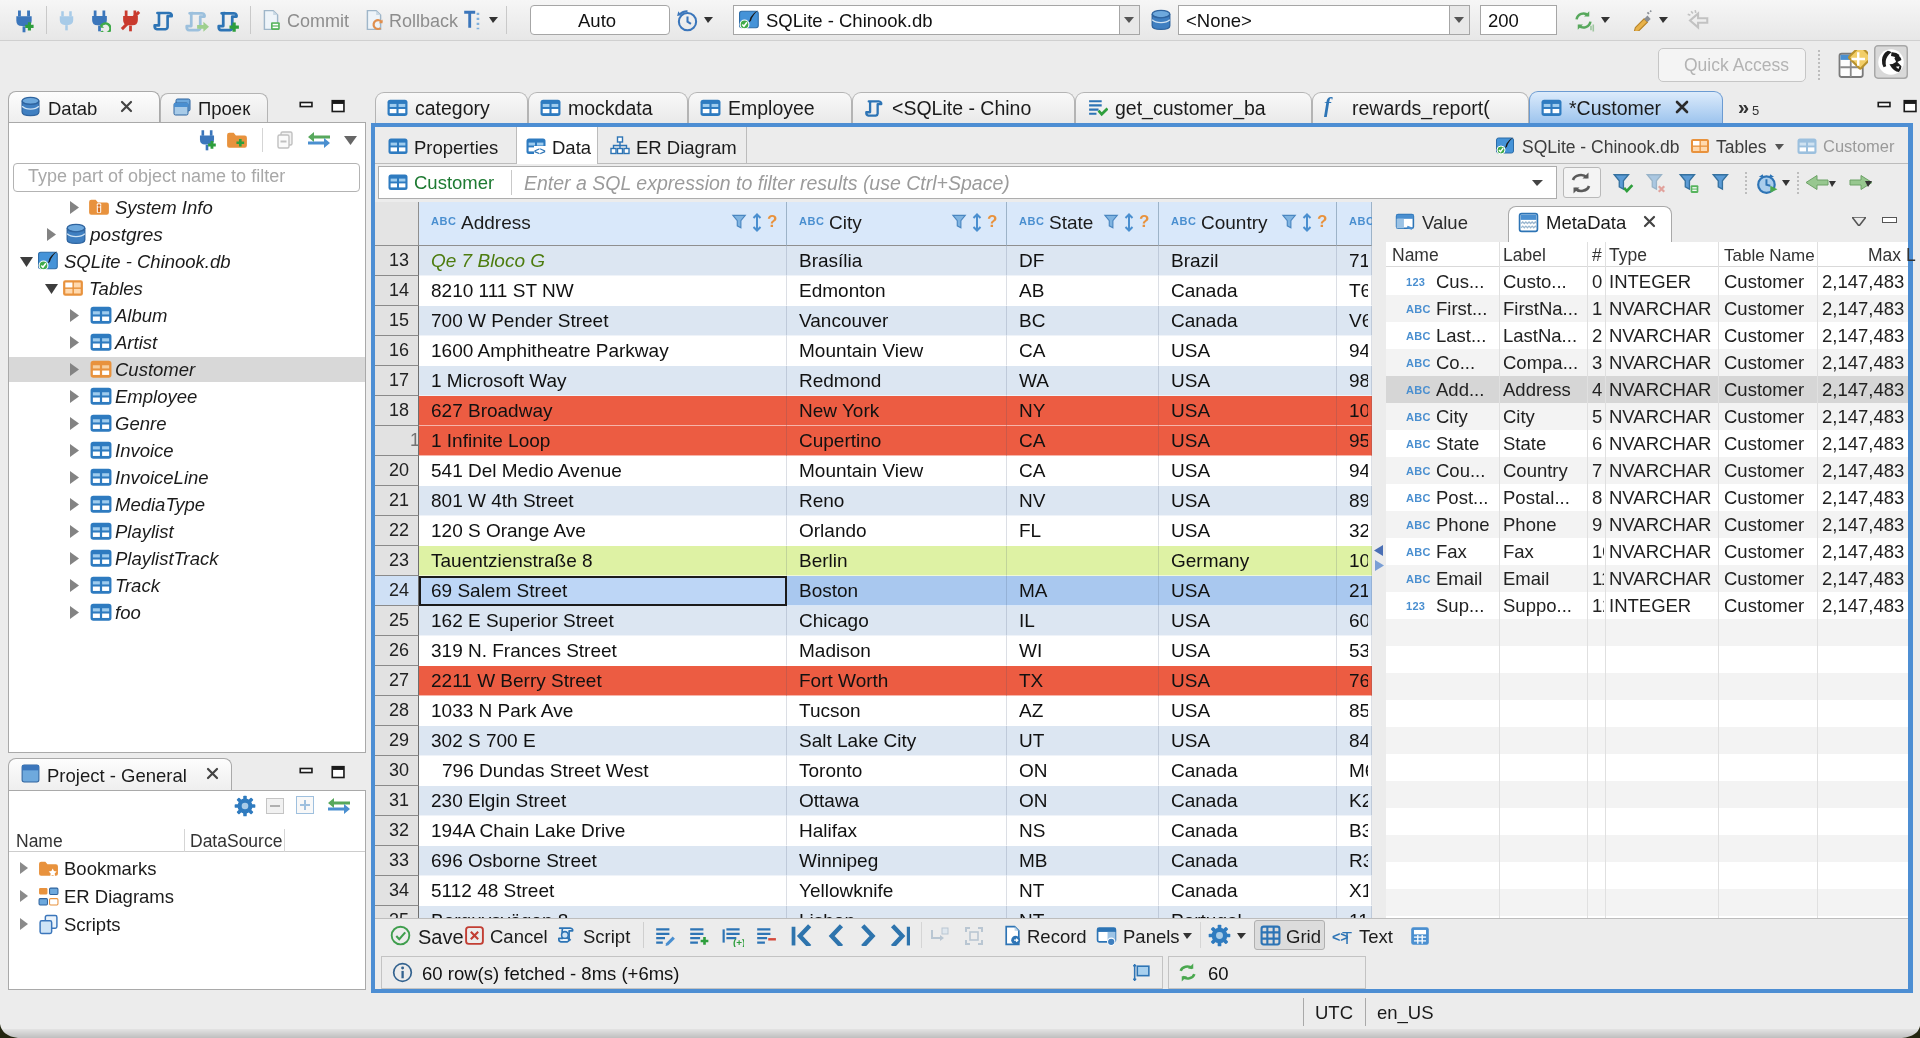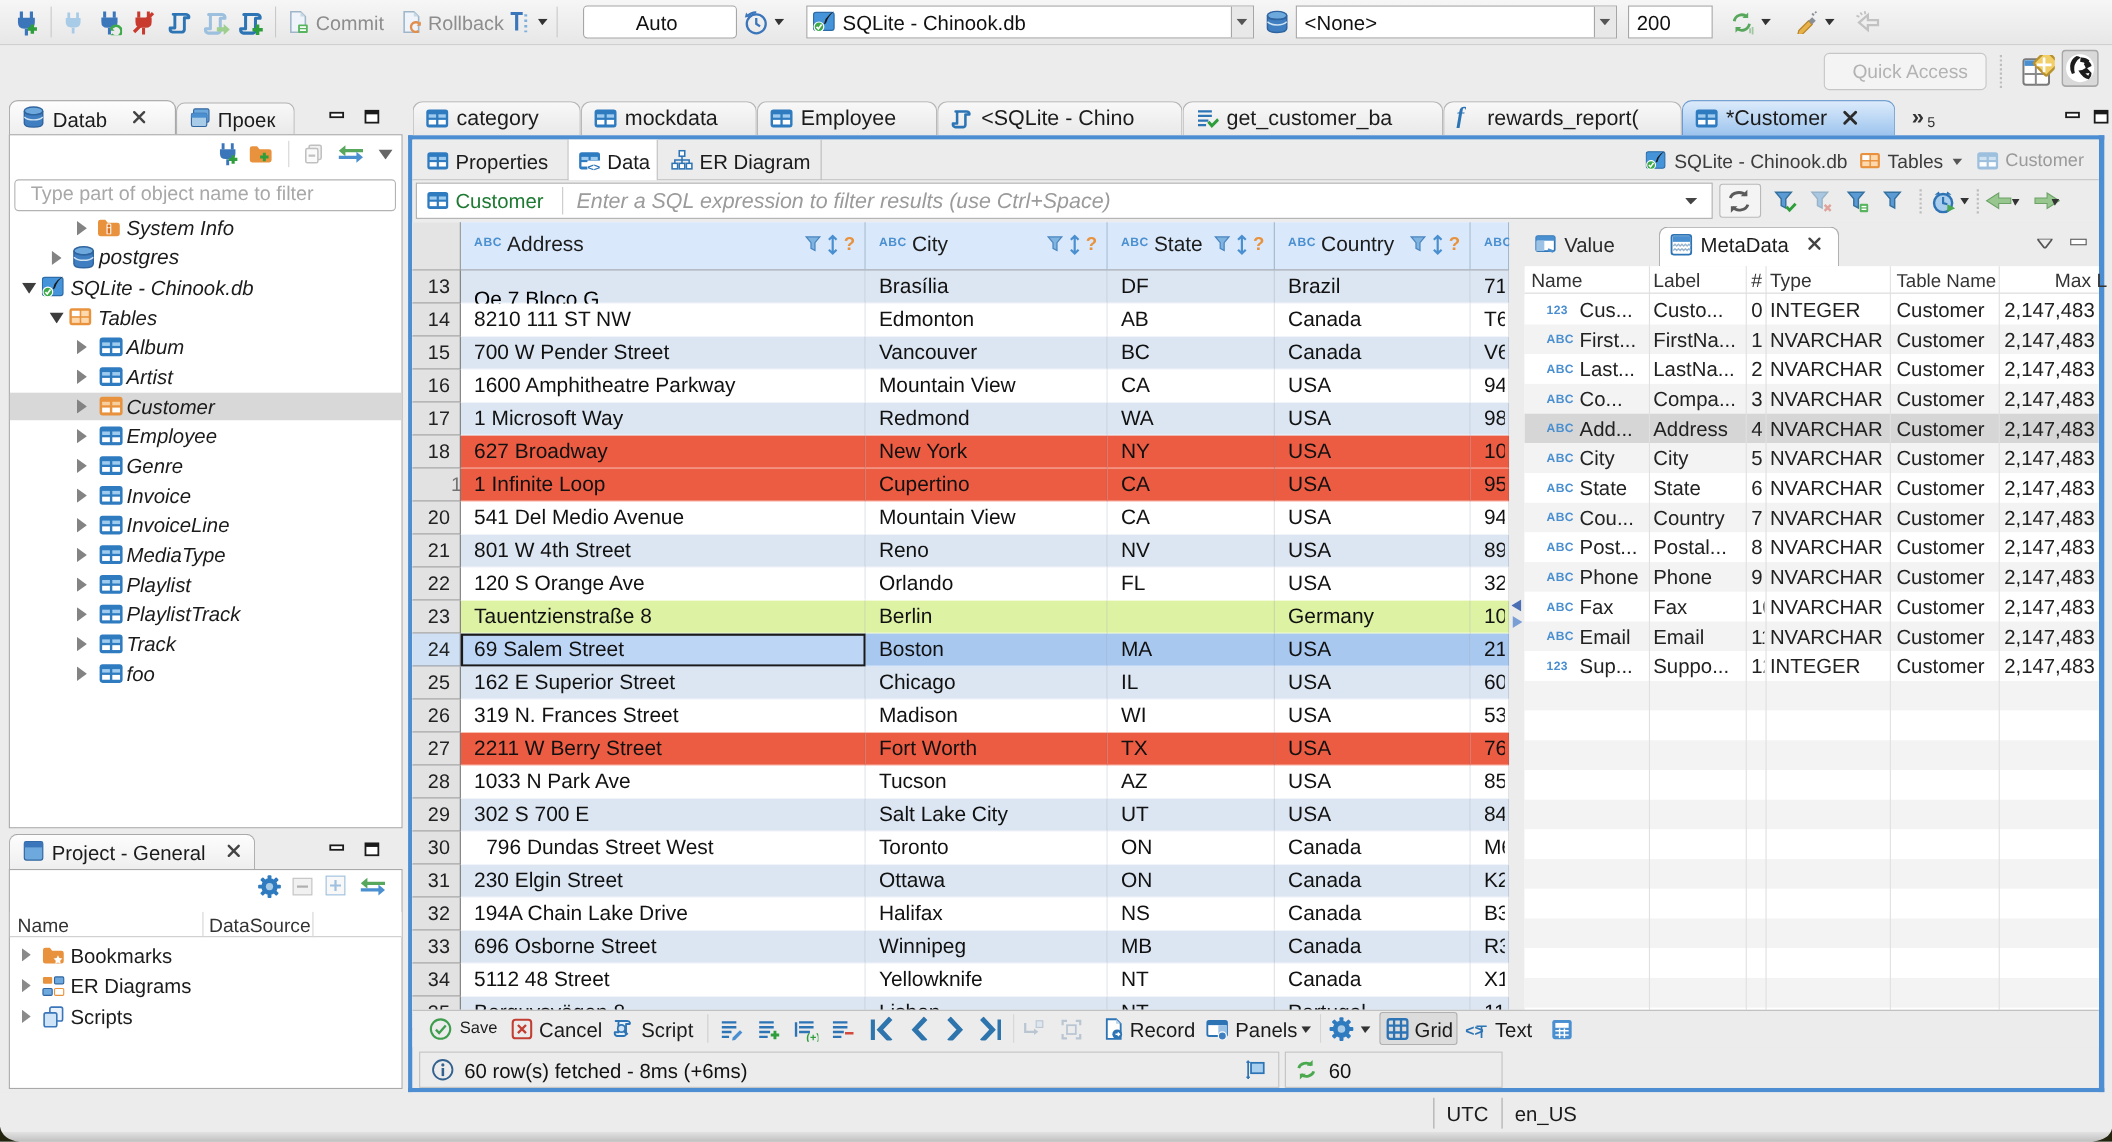--- a/index.html
+++ b/index.html
@@ -718,21 +718,21 @@
   </svg>
 <svg style="position:absolute;left:1301px;top:213px;" width="12" height="19" viewBox="0 0 12 19">
     <path d="M6 1 v16 M2.5 5 L6 1.5 l3.5 3.5 M2.5 14 L6 17.5 l3.5-3.5" stroke="#4a8fd0" stroke-width="2" fill="none"></path>
   </svg>
 <div style="position:absolute;left:1317px;top:212px;white-space:nowrap;font-size:17px;font-weight:bold;color:#e8923d;">?</div>
 <div style="position:absolute;left:1337px;top:202px;width:35px;height:44px;background:#d9e8fa;border-right:1px solid #9db3c8;border-bottom:1px solid #8f8f8f;"></div>
 <div style="position:absolute;left:1349px;top:215px;white-space:nowrap;font-size:11px;font-weight:bold;color:#4a8fd0;letter-spacing:0.5px;">ABC</div>
 <div style="position:absolute;left:375px;top:246px;width:44px;height:30px;background:#e2e2e2;border-right:1px solid #6f6f6f;border-bottom:1px solid #8a8a8a;"></div>
 <div style="position:absolute;left:383px;top:250px;white-space:nowrap;font-size:18px;color:#222;position:absolute;width:26px;text-align:right;">13</div>
 <div style="position:absolute;left:419px;top:246px;width:368px;height:30px;background:#dce6f2;border-right:1px solid rgba(60,80,110,0.18);border-bottom:1px solid rgba(255,255,255,0.55);"></div>
-<div style="position:absolute;left:431px;top:262px;width:352px;height:22px;overflow:hidden;font-size:19px;color:#000000;white-space:nowrap;">Qe 7 Bloco G</div>
+<div style="position:absolute;left:431px;top:250px;width:352px;height:22px;overflow:hidden;font-size:19px;color:#4d7c0f;white-space:nowrap;font-style:italic;">Qe 7 Bloco G</div>
 <div style="position:absolute;left:787px;top:246px;width:220px;height:30px;background:#dce6f2;border-right:1px solid rgba(60,80,110,0.18);border-bottom:1px solid rgba(255,255,255,0.55);"></div>
 <div style="position:absolute;left:799px;top:250px;width:204px;height:22px;overflow:hidden;font-size:19px;color:#111;white-space:nowrap;">Brasília</div>
 <div style="position:absolute;left:1007px;top:246px;width:152px;height:30px;background:#dce6f2;border-right:1px solid rgba(60,80,110,0.18);border-bottom:1px solid rgba(255,255,255,0.55);"></div>
 <div style="position:absolute;left:1019px;top:250px;width:136px;height:22px;overflow:hidden;font-size:19px;color:#111;white-space:nowrap;">DF</div>
 <div style="position:absolute;left:1159px;top:246px;width:178px;height:30px;background:#dce6f2;border-right:1px solid rgba(60,80,110,0.18);border-bottom:1px solid rgba(255,255,255,0.55);"></div>
 <div style="position:absolute;left:1171px;top:250px;width:162px;height:22px;overflow:hidden;font-size:19px;color:#111;white-space:nowrap;">Brazil</div>
 <div style="position:absolute;left:1337px;top:246px;width:35px;height:30px;background:#dce6f2;border-right:1px solid rgba(60,80,110,0.18);border-bottom:1px solid rgba(255,255,255,0.55);"></div>
 <div style="position:absolute;left:1349px;top:250px;width:19px;height:22px;overflow:hidden;font-size:19px;color:#111;white-space:nowrap;">71</div>
 <div style="position:absolute;left:375px;top:276px;width:44px;height:30px;background:#e2e2e2;border-right:1px solid #6f6f6f;border-bottom:1px solid #8a8a8a;"></div>
 <div style="position:absolute;left:383px;top:280px;white-space:nowrap;font-size:18px;color:#222;position:absolute;width:26px;text-align:right;">14</div>
@@ -1155,21 +1155,21 @@
 <div style="position:absolute;left:1499px;top:242px;width:1px;height:676px;background:#e0e0e0;"></div>
 <div style="position:absolute;left:1587px;top:242px;width:1px;height:676px;background:#e0e0e0;"></div>
 <div style="position:absolute;left:1605px;top:242px;width:1px;height:676px;background:#e0e0e0;"></div>
 <div style="position:absolute;left:1718px;top:242px;width:1px;height:676px;background:#e0e0e0;"></div>
 <div style="position:absolute;left:1817px;top:242px;width:1px;height:676px;background:#e0e0e0;"></div>
 <div style="position:absolute;left:375px;top:918px;width:1533px;height:34px;background:#ececec;border-top:1px solid #bdbdbd;"></div>
 <svg style="position:absolute;left:390px;top:925px;" width="21" height="21" viewBox="0 0 20 20">
     <circle cx="10" cy="10" r="8.4" fill="none" stroke="#3f9e4d" stroke-width="1.8"></circle>
     <path d="M6 10.5 l2.8 3 L14.5 7" stroke="#3f9e4d" stroke-width="2" fill="none"></path>
   </svg>
-<div style="position:absolute;left:418px;top:926px;white-space:nowrap;font-size:15px;color:#1b1b1b;">Save</div>
+<div style="position:absolute;left:418px;top:926px;white-space:nowrap;font-size:20px;color:#1b1b1b;">Save</div>
 <svg style="position:absolute;left:464px;top:925px;" width="21" height="21" viewBox="0 0 20 20">
     <rect x="2" y="2" width="16" height="16" rx="2.5" fill="none" stroke="#c23e33" stroke-width="1.8"></rect>
     <path d="M6.5 6.5 l7 7 M13.5 6.5 l-7 7" stroke="#c23e33" stroke-width="2"></path>
   </svg>
 <div style="position:absolute;left:490px;top:926px;white-space:nowrap;font-size:18.5px;color:#1b1b1b;">Cancel</div>
 <svg style="position:absolute;left:556px;top:925px;" width="21" height="21" viewBox="0 0 20 20">
     <path d="M3.5 3 h10 q2 .1 2.4 1.6 l-.1 1 h-3.3 v8.5 q-.1 1.6-1.8 1.9 h-6 q-2-.3-2-2.2 v-1 h3.2 v-8 q0-1.5 1.2-1.7z" fill="#eaf2fa" stroke="#2d74b5" stroke-width="1.6" stroke-linejoin="round"></path>
     <circle cx="8.5" cy="9.5" r="3.2" fill="#cfe4f6" stroke="#2d74b5" stroke-width="1.5"></circle>
     <path d="M10.8 11.8 l3 3" stroke="#2d74b5" stroke-width="2"></path>
   </svg>

